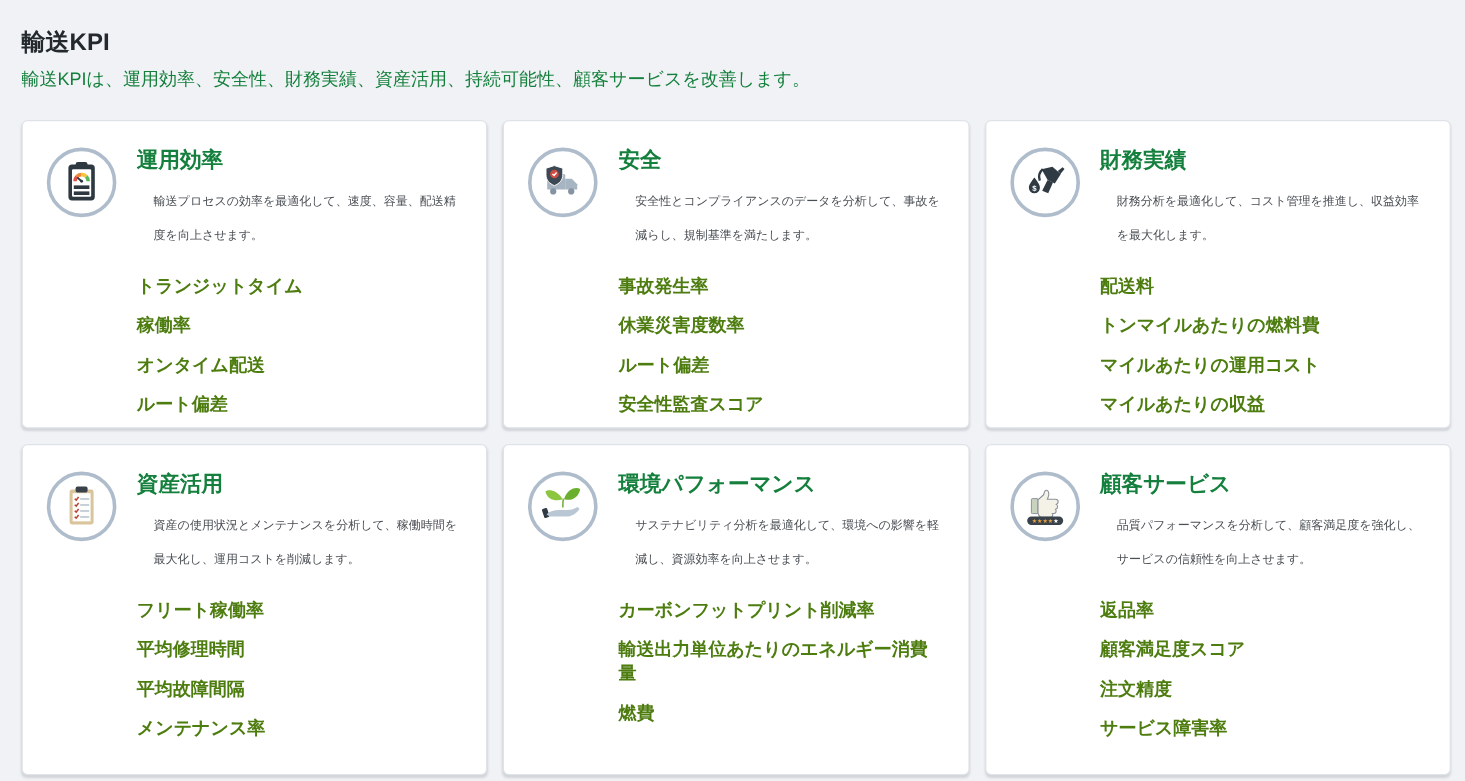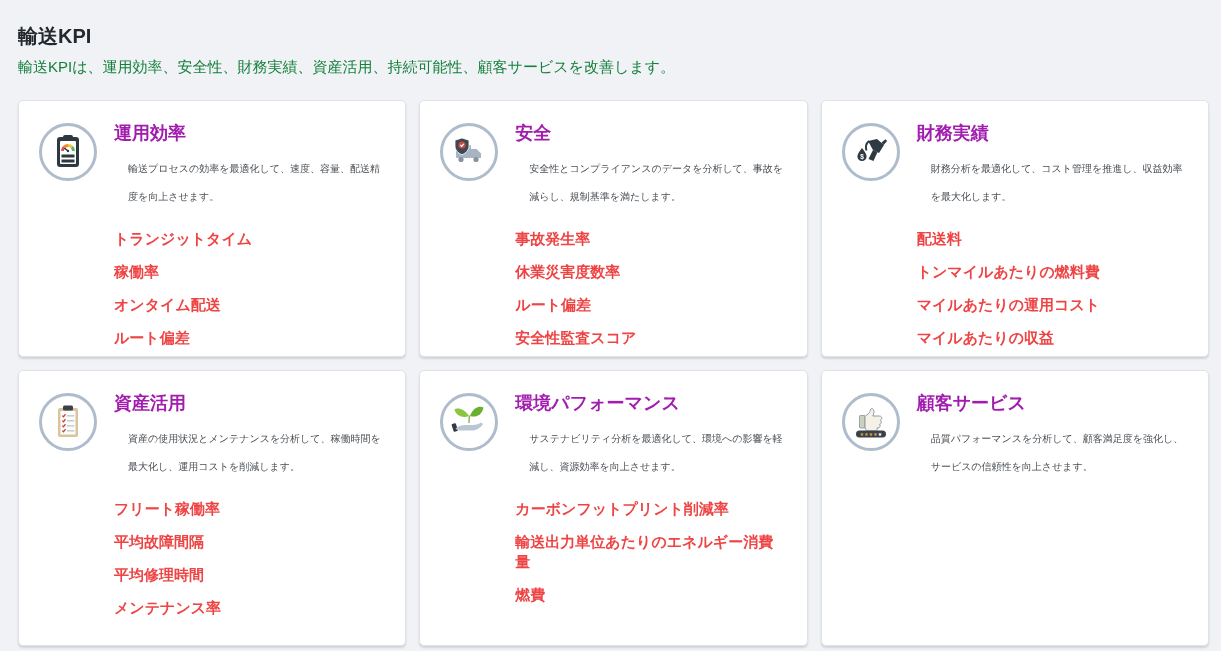--- a/index.html
+++ b/index.html
@@ -32,25 +32,25 @@
   }
   .icon-ring {
     width:58px; height:58px; min-width:58px;
     border:3px solid #aebccb; border-radius:50%;
     background:#fff;
     display:flex; align-items:center; justify-content:center;
     margin-top:2px; box-sizing:border-box;
   }
   .icon-ring svg { width:40px; height:40px; display:block; }
   .card-body { margin-left:17px; flex:1; }
-  .card-title { font-size:18px; font-weight:bold; color:#a21caf; margin:0 0 10px 0; line-height:24px; }
+  .card-title { font-size:18px; font-weight:bold; color:#15803d; margin:0 0 10px 0; line-height:24px; }
   .card-desc { font-size:10px; color:#4a4f54; line-height:28px; margin:0 0 18px 14px; }
   .kpi-link {
     display:block; font-size:15px; font-weight:bold;
-    color:#ef4444; text-decoration:none;
+    color:#4d7c0f; text-decoration:none;
     line-height:20px; margin-bottom:13px; cursor:pointer;
   }
 </style>
 </head>
 <body>
 
 <div class="page">
   <h1 class="page-title">輸送KPI</h1>
   <p class="page-subtitle">輸送KPIは、運用効率、安全性、財務実績、資産活用、持続可能性、顧客サービスを改善します。</p>
 
@@ -145,22 +145,22 @@
           <rect x="18.8" y="23" width="7.5" height="1.6" fill="#c4cfd9"></rect>
           <path d="M14.3 28.6 l1.2 1.2 l2 -2.6" stroke="#bf4036" stroke-width="1.3" fill="none"></path>
           <rect x="18.8" y="28" width="7.5" height="1.6" fill="#c4cfd9"></rect>
         </svg>
       </div>
       <div class="card-body">
         <h2 class="card-title">資産活用</h2>
         <p class="card-desc">資産の使用状況とメンテナンスを分析して、稼働時間を最大化し、運用コストを削減します。</p>
         <div>
           <a class="kpi-link">フリート稼働率</a>
+          <a class="kpi-link">平均修理時間</a>
           <a class="kpi-link">平均故障間隔</a>
-          <a class="kpi-link">平均修理時間</a>
           <a class="kpi-link">メンテナンス率</a>
         </div>
       </div>
     </div>
 
     <div class="card">
       <div class="icon-ring">
         <svg viewBox="0 0 40 40">
           <path d="M20 21 C20 18 20 16 20.5 13.5" stroke="#7ab648" stroke-width="1.4" fill="none"></path>
           <path d="M20 14 C15 6 8 5.5 5.5 7.5 C7 14 14 16.5 20 14 Z" fill="#8cc63e"></path>
@@ -186,20 +186,26 @@
         <svg viewBox="0 0 40 40">
           <rect x="8.5" y="13.5" width="5.5" height="12.5" rx="0.8" fill="#c9d2bf" stroke="#8a9199" stroke-width="0.8"></rect>
           <path d="M14 25.5 V14.5 L18.5 10.5 C19.3 9.8 19 6.5 20.8 6.5 C22.2 6.5 23 8 23 9.8 C23 11.5 22.3 12.8 21.8 14 L28.5 14 C29.8 14 30.8 15 30.8 16.2 C30.8 17.2 30.2 18 29.3 18.3 C29.9 18.7 30.3 19.4 30.3 20.2 C30.3 21.3 29.6 22.1 28.6 22.4 C28.9 22.8 29.1 23.3 29.1 23.9 C29.1 25 28.2 25.9 27.1 25.9 L26 25.9 C26.2 26.2 26.3 26.6 26.3 27 C26.3 28.1 25.4 29 24.3 29 L17 29 C15.8 29 14.7 28.4 14 25.5 Z" fill="#f4f1e6" stroke="#8a9199" stroke-width="0.9"></path>
           <rect x="5" y="28.5" width="30" height="7" rx="3.5" fill="#39424a"></rect>
           <text x="20" y="34.2" text-anchor="middle" font-size="5"><tspan fill="#e8a33d">★★★★</tspan><tspan fill="#ffffff">★</tspan></text>
         </svg>
       </div>
       <div class="card-body">
         <h2 class="card-title">顧客サービス</h2>
         <p class="card-desc">品質パフォーマンスを分析して、顧客満足度を強化し、サービスの信頼性を向上させます。</p>
+        <div>
+          <a class="kpi-link">返品率</a>
+          <a class="kpi-link">顧客満足度スコア</a>
+          <a class="kpi-link">注文精度</a>
+          <a class="kpi-link">サービス障害率</a>
+        </div>
       </div>
     </div>
 
     <div class="card"></div>
     <div class="card"></div>
     <div class="card"></div>
 
   </div>
 </div>
 

